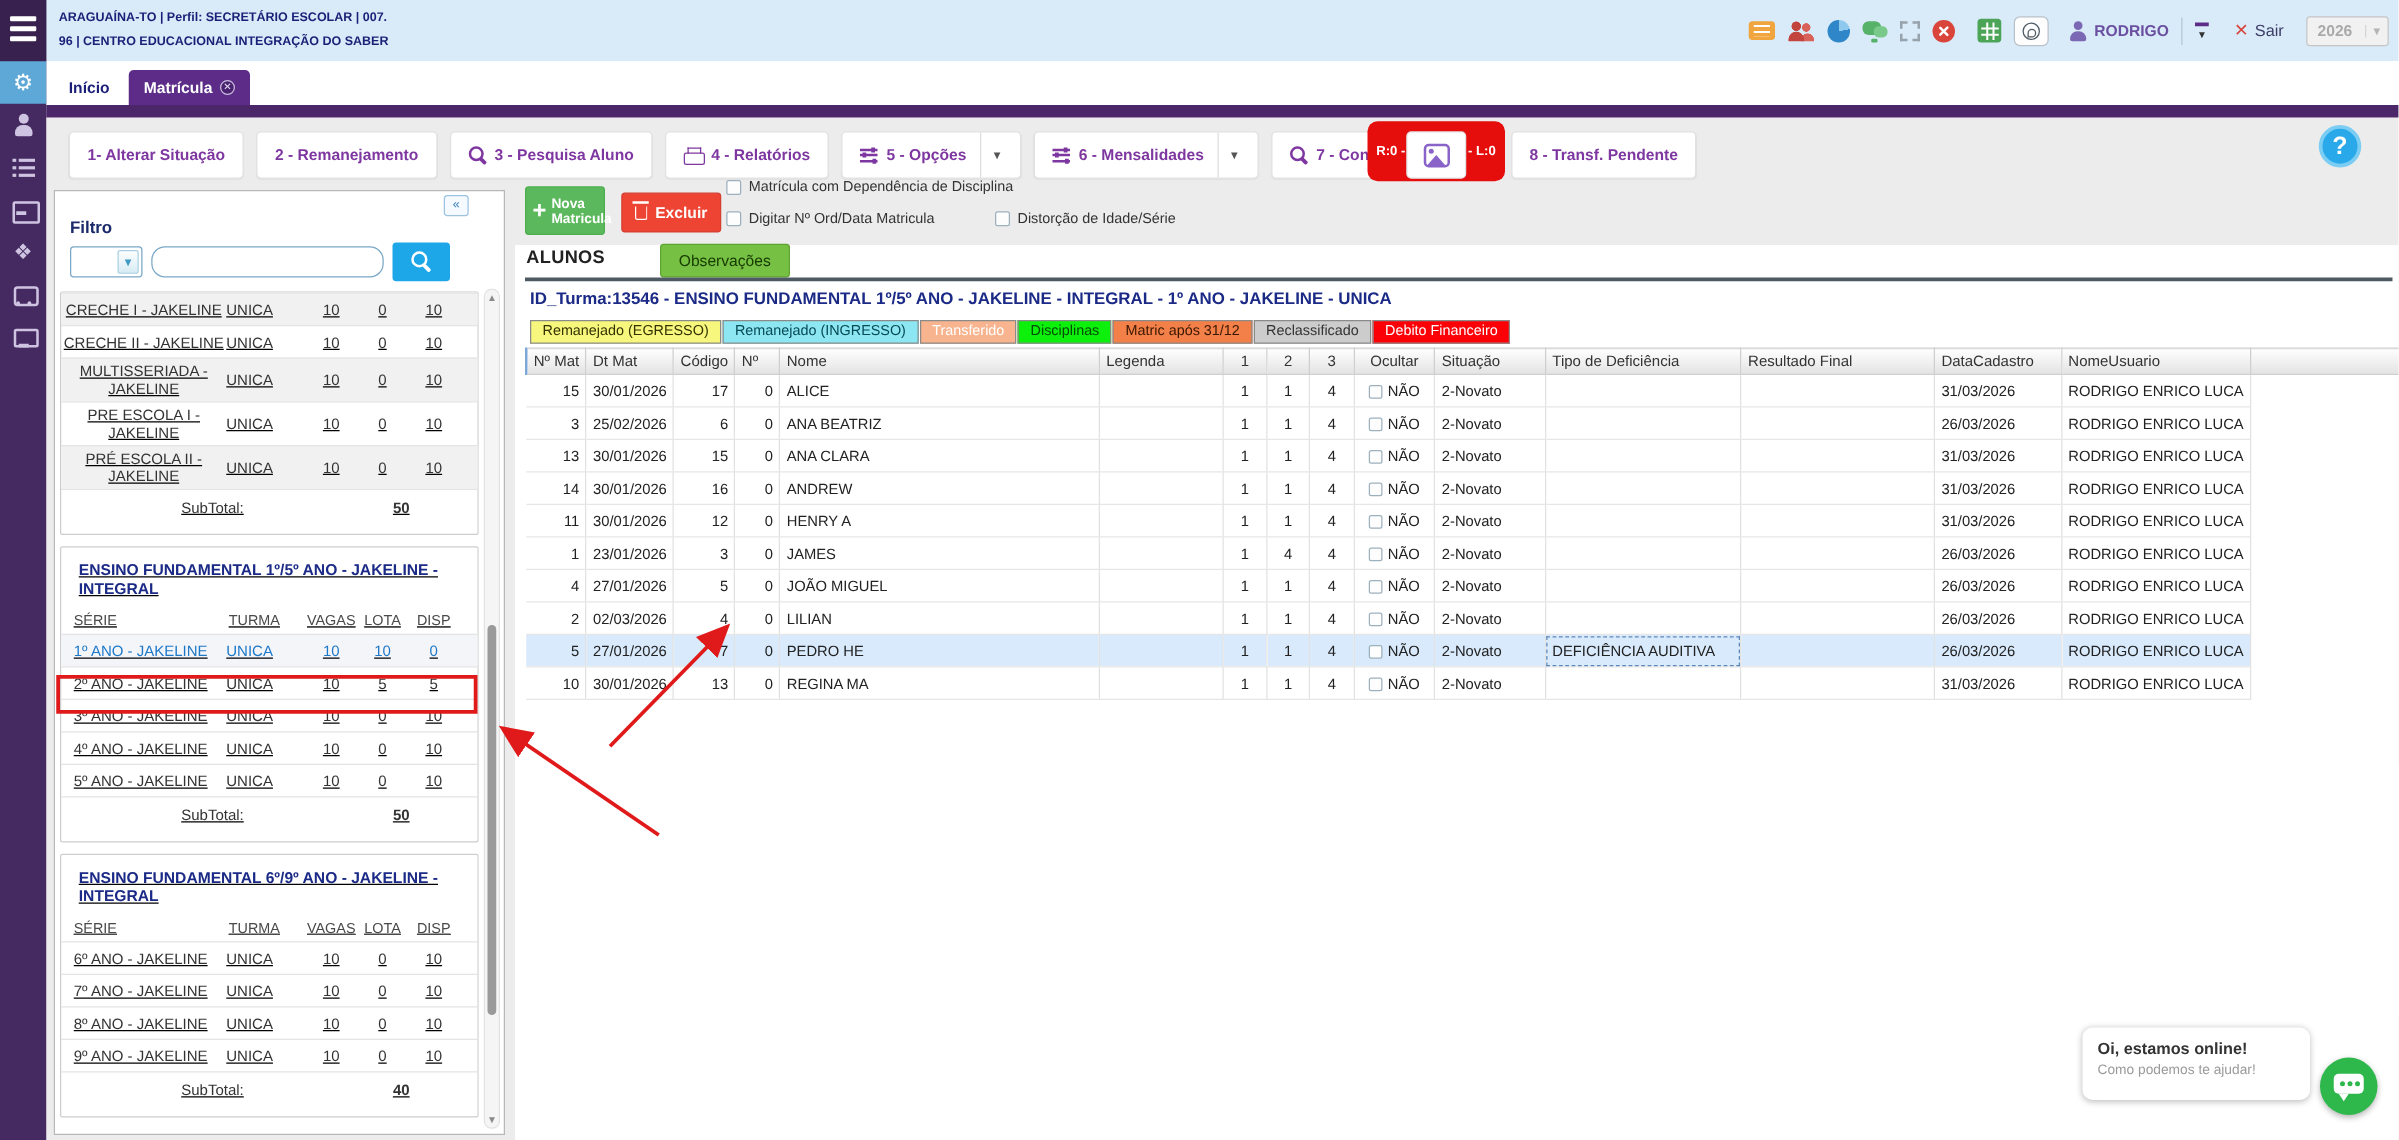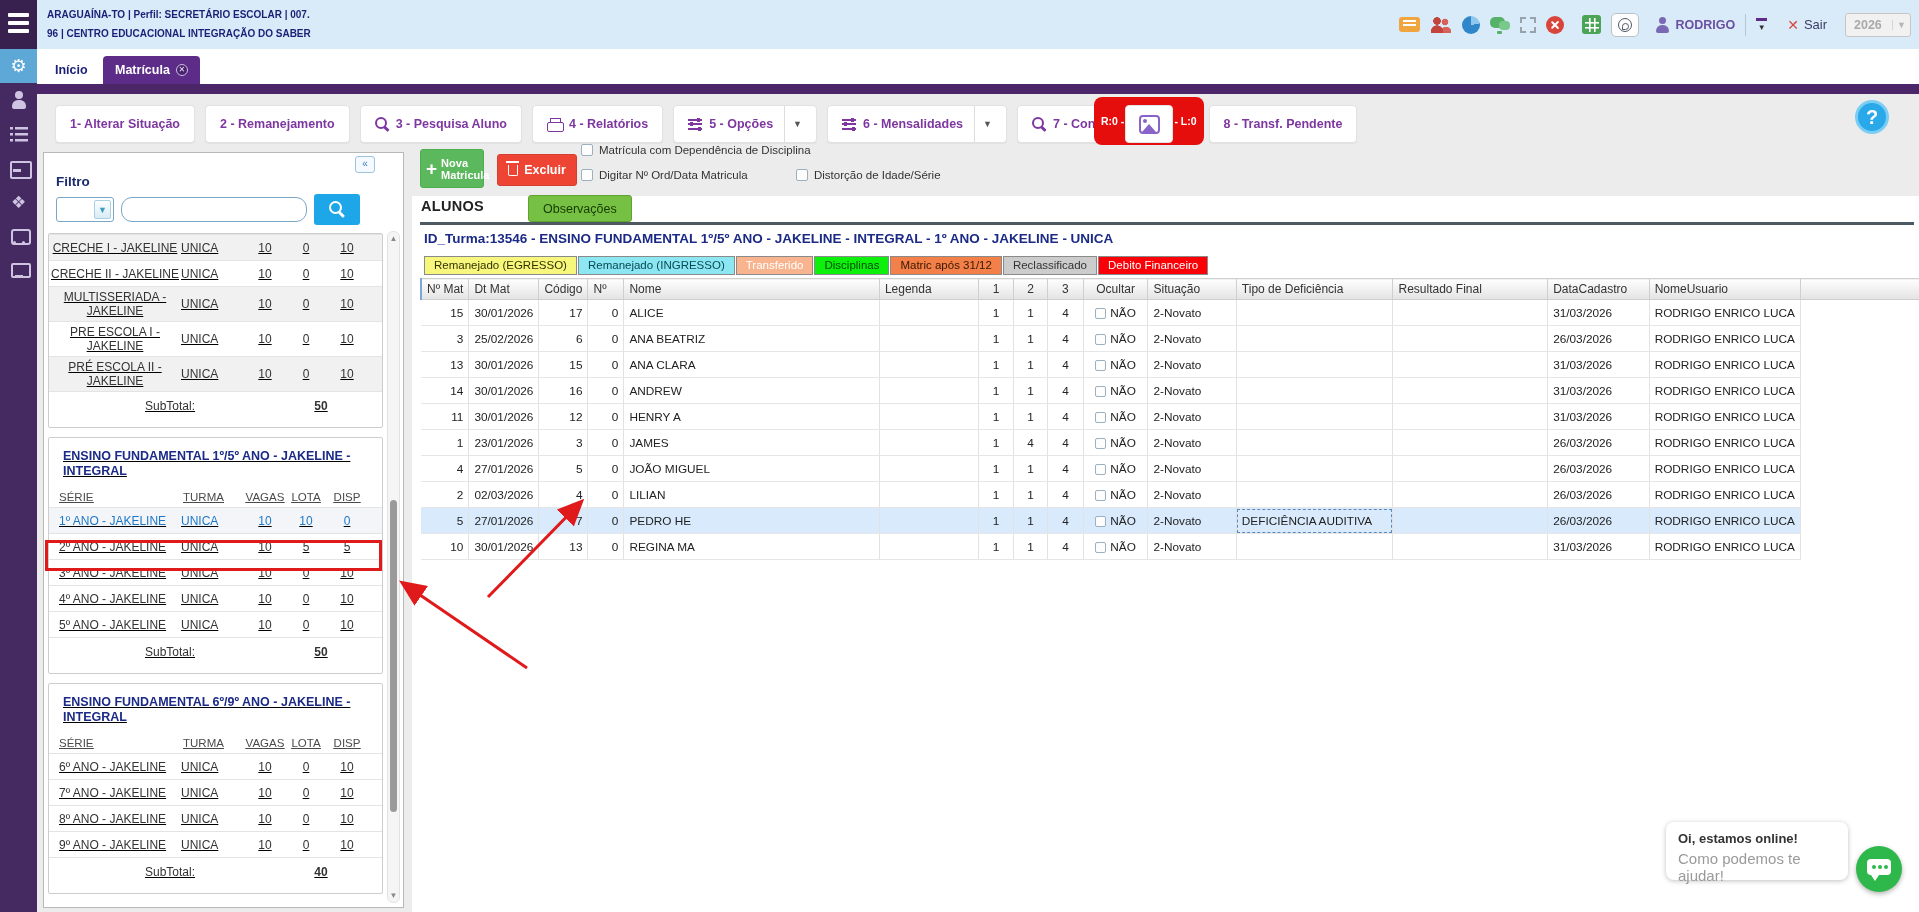--- a/index.html
+++ b/index.html
@@ -182,21 +182,21 @@
   table.students th.filler, table.students td.filler { border-right:none; }
   table.students td.filler { border-bottom:none; background:#fff !important; }
 
   
   .annot-rect { position:absolute; left:45px; top:540px; width:337px; height:31px; border:3px solid #e01a1a; z-index:40; pointer-events:none; }
   svg.annot { position:absolute; left:0; top:0; z-index:40; pointer-events:none; }
 
   
   .chat-bubble { position:absolute; left:1666px; top:822px; width:182px; height:58px; background:#fff; border-radius:8px; box-shadow:0 1px 5px rgba(0,0,0,.25); padding:9px 12px; z-index:45; }
   .chat-bubble .l1 { font-size:13px; font-weight:bold; color:#333; }
-  .chat-bubble .l2 { font-size:15px; color:#9a9a9a; margin-top:4px; }
+  .chat-bubble .l2 { font-size:11px; color:#9a9a9a; margin-top:4px; }
   .chat-fab { position:absolute; left:1856px; top:846px; width:46px; height:46px; border-radius:50%; background:#2eb84c; z-index:45; cursor:pointer; box-shadow:0 2px 5px rgba(0,0,0,.3); }
   .chat-fab::before { content:''; position:absolute; left:11px; top:13px; width:24px; height:16px; background:#fff; border-radius:4px; }
   .chat-fab::after { content:''; position:absolute; left:15px; top:29px; border-left:4px solid transparent; border-right:4px solid transparent; border-top:6px solid #fff; }
   .chat-fab .dots { position:absolute; left:16px; top:19px; width:4px; height:4px; border-radius:50%; background:#2eb84c; box-shadow:6px 0 0 #2eb84c, 12px 0 0 #2eb84c; }
 </style>
 </head>
 <body>
 
 <div class="screen">
 

